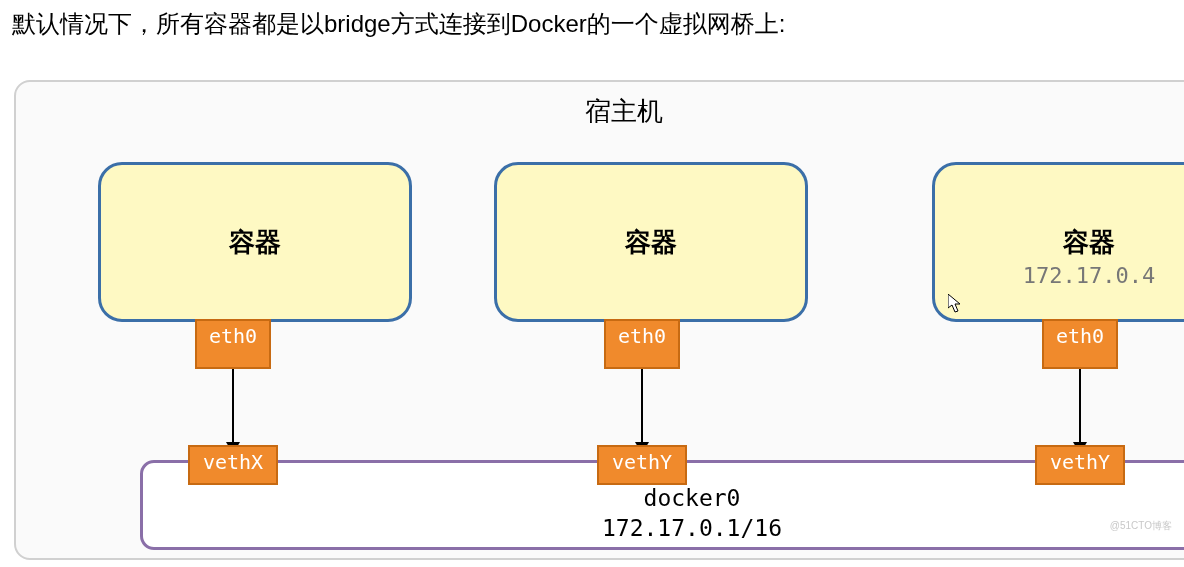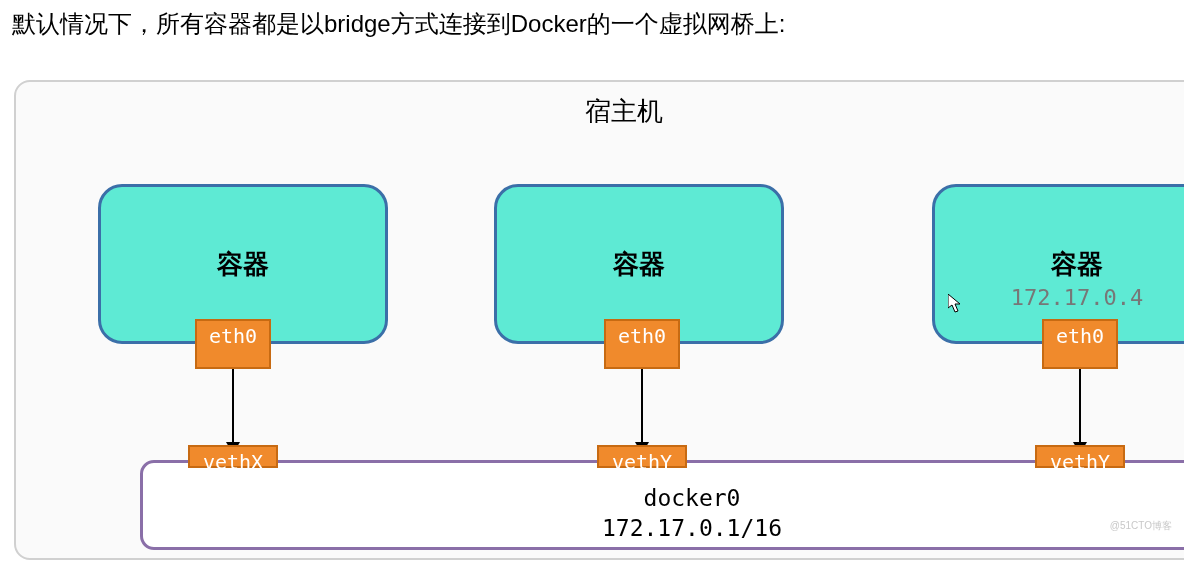--- a/index.html
+++ b/index.html
@@ -32,26 +32,26 @@
       position: absolute;
       left: 0; right: 0;
       top: 12px;
       text-align: center;
       font-size: 26px;
       font-weight: 500;
       color: #000;
     }
     .container-box {
       position: absolute;
-      width: 290px;
+      width: 314px;
       height: 160px;
       border: 3px solid #3b6fa8;
       border-radius: 24px;
-      background: #5eead4;
-      top: 102px;
+      background: #fef9c3;
+      top: 80px;
     }
     .c1 { left: 82px; }
     .c2 { left: 478px; }
     .c3 { left: 916px; }
     .container-title {
       position: absolute;
       left: 0; right: 0;
       top: 60px;
       text-align: center;
       font-size: 26px;
@@ -79,21 +79,21 @@
       text-align: center;
       line-height: 30px;
       z-index: 5;
     }
     .eth0-1 { left: 195px; top: 319px; }
     .eth0-2 { left: 604px; top: 319px; }
     .eth0-3 { left: 1042px; top: 319px; }
     .veth-box {
       position: absolute;
       width: 90px;
-      height: 23px;
+      height: 40px;
       background: #f08a2c;
       border: 2px solid #c76a12;
       color: #fff;
       font-size: 20px;
       font-family: "Menlo", "Consolas", monospace;
       text-align: center;
       line-height: 30px;
       z-index: 5;
     }
     .veth1 { left: 188px; top: 445px; }

